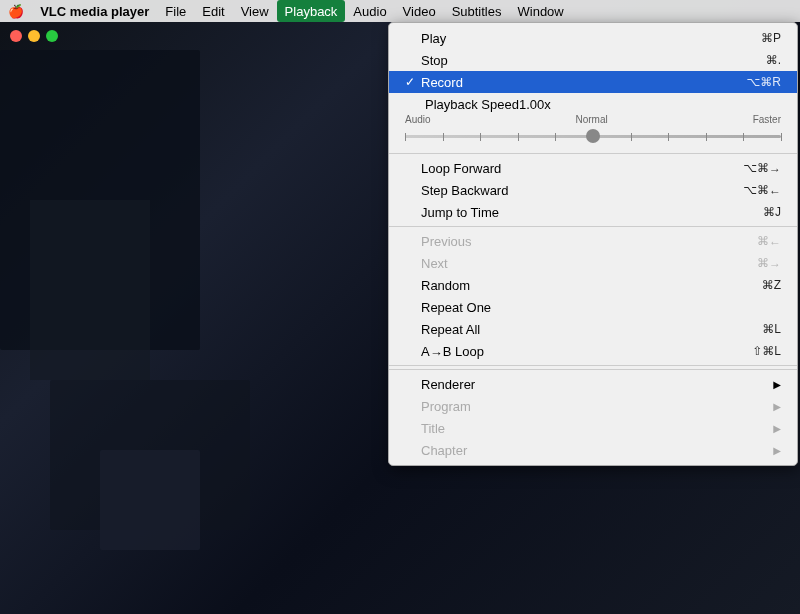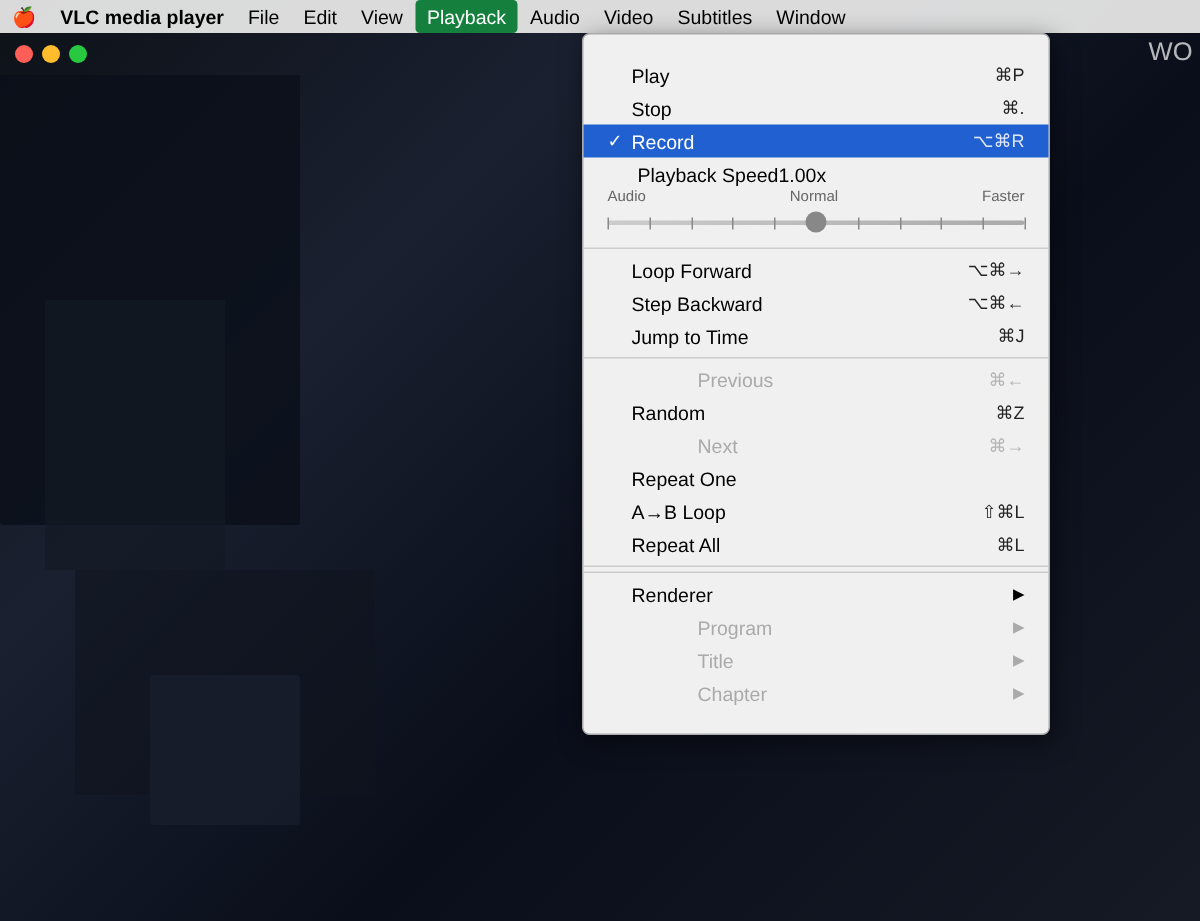--- a/index.html
+++ b/index.html
@@ -82,48 +82,47 @@
     }
     .tl-red { background: #ff5f57; }
     .tl-yellow { background: #ffbd2e; }
     .tl-green { background: #28c940; }
 
     
     .dropdown {
       position: absolute;
       top: 22px;
       left: 388px;
-      width: 312px;
+      width: 410px;
       background: #f0f0f0;
       border: 1px solid #aaa;
       border-radius: 5px;
       box-shadow: 2px 4px 16px rgba(0,0,0,0.5);
       z-index: 200;
-      padding: 16px 0;
+      padding: 4px 0;
       font-size: 13px;
     }
 
     .menu-item {
       display: flex;
       align-items: center;
       padding: 3px 16px;
       cursor: pointer;
       position: relative;
       min-height: 22px;
     }
 
     .menu-item.highlighted {
       background: #2060d0;
       color: white;
     }
 
     .menu-item.disabled {
       color: #aaa;
       cursor: default;
-      gap: 44px;
     }
 
     .menu-item-label {
       flex: 1;
       display: flex;
       align-items: center;
       gap: 4px;
     }
 
     .menu-item-shortcut {
@@ -321,50 +320,50 @@
   </div>
 
   <div class="menu-separator"></div>
 
   <div class="menu-item disabled">
     <span class="checkmark"></span>
     <span class="menu-item-label">Previous</span>
     <span class="menu-item-shortcut">⌘←</span>
   </div>
 
+  <div class="menu-item disabled">
+    <span class="checkmark"></span>
+    <span class="menu-item-label">Next</span>
+    <span class="menu-item-shortcut">⌘→</span>
+  </div>
+
   <div class="menu-item">
     <span class="checkmark"></span>
     <span class="menu-item-label">Random</span>
     <span class="menu-item-shortcut">⌘Z</span>
   </div>
 
-  <div class="menu-item disabled">
-    <span class="checkmark"></span>
-    <span class="menu-item-label">Next</span>
-    <span class="menu-item-shortcut">⌘→</span>
-  </div>
-
   <div class="menu-item">
     <span class="checkmark"></span>
     <span class="menu-item-label">Repeat One</span>
     <span class="menu-item-shortcut"></span>
   </div>
 
   <div class="menu-item">
     <span class="checkmark"></span>
+    <span class="menu-item-label">Repeat All</span>
+    <span class="menu-item-shortcut">⌘L</span>
+  </div>
+
+  <div class="menu-item">
+    <span class="checkmark"></span>
     <span class="menu-item-label">A→B Loop</span>
     <span class="menu-item-shortcut">⇧⌘L</span>
   </div>
 
-  <div class="menu-item">
-    <span class="checkmark"></span>
-    <span class="menu-item-label">Repeat All</span>
-    <span class="menu-item-shortcut">⌘L</span>
-  </div>
-
   <div class="menu-separator"></div>
 
 
   <div class="menu-separator"></div>
 
   <div class="menu-item">
     <span class="checkmark"></span>
     <span class="menu-item-label">Renderer</span>
     <span class="submenu-arrow">▶</span>
   </div>

